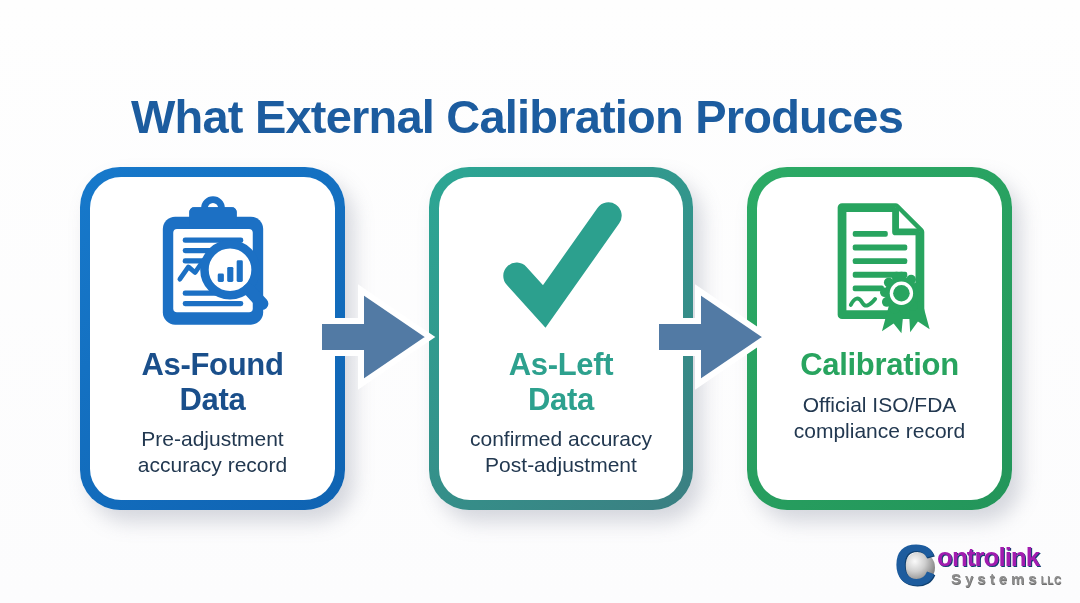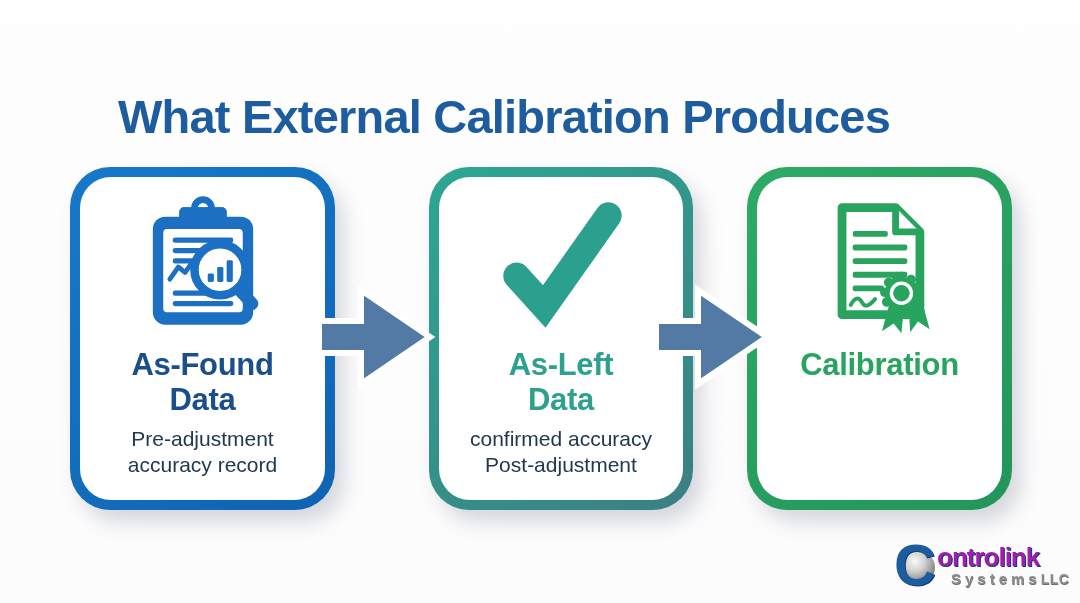--- a/index.html
+++ b/index.html
@@ -4,33 +4,33 @@
 <style>
   html, body { margin:0; padding:0; }
   body {
     width:1080px; height:603px;
     position:relative;
     background:linear-gradient(180deg,#fefefe 0%,#fcfcfd 100%);
     font-family:"Liberation Sans", sans-serif;
     overflow:hidden;
   }
   .main-title {
-    position:absolute; top:58px; left:4px; width:1000px;
+    position:absolute; top:58px; left:17px; width:1000px;
     text-align:center;
     font-size:47px; font-weight:bold; letter-spacing:-0.8px;
     color:#1c5c9f;
   }
   
   .card {
     position:absolute; top:167px; width:265px; height:343px;
     border-radius:40px; padding:10px; box-sizing:border-box;
     box-shadow:9px 12px 20px rgba(110,120,140,0.28);
     z-index:1;
   }
-  .card-1 { left:70px;  background:linear-gradient(140deg,#1779cb 0%,#0f63b2 100%); }
+  .card-1 { left:80px;  background:linear-gradient(140deg,#1779cb 0%,#0f63b2 100%); }
   .card-2 { left:429px; width:264px; background:linear-gradient(140deg,#2ca794 0%,#3b7f82 100%); }
   .card-3 { left:747px; background:linear-gradient(140deg,#2cab66 0%,#23955a 100%); }
   .card-inner {
     width:100%; height:100%;
     background:#ffffff; border-radius:31px;
     display:flex; flex-direction:column; align-items:center;
     overflow:visible;
   }
   .icon-area {
     height:155px; margin-top:10px;
@@ -69,21 +69,21 @@
   .logo-text { margin-left:-5px; padding-top:8px; }
   .logo-brand {
     font-size:26px; font-weight:bold; color:#a21caf;
     letter-spacing:-1px; line-height:26px; text-shadow:1px 1px 0 #10406f;
   }
   .logo-systems {
     font-size:15px; font-weight:bold; color:#8d8d8d;
     letter-spacing:4px; line-height:17px; padding-left:14px; margin-top:0;
     text-shadow:0.5px 0.5px 0 #6f6f6f;
   }
-  .logo-llc { font-size:14px; letter-spacing:0.5px; }
+  .logo-llc { font-size:10px; letter-spacing:0.5px; }
 </style>
 </head>
 <body>
 
 <h1 class="main-title">What External Calibration Produces</h1>
 
 <div class="card card-1">
   <div class="card-inner">
     <div class="icon-area">
       <svg width="142" height="142" viewBox="0 0 150 150" aria-hidden="true">
@@ -162,20 +162,24 @@
             <circle cx="92" cy="87" r="5"></circle>
           <circle cx="97" cy="104" r="17"></circle>
         </g>
         <circle cx="97" cy="104" r="12" fill="#ffffff"></circle>
         <circle cx="97" cy="104" r="8.5" fill="#28a45f"></circle>
       </svg>
     </div>
     <div class="card-title">
       <div>Calibration</div>
     </div>
+    <div class="card-sub">
+      <div>Official ISO/FDA</div>
+      <div>compliance record</div>
+    </div>
   </div>
 </div>
 
 <div class="arrow arrow-1">
   <svg width="120" height="112" viewBox="0 0 120 112" aria-hidden="true">
     <polygon points="3,40 45,40 45,9 114,56 45,103 45,72 3,72" fill="#527aa4" stroke="#ffffff" stroke-width="6" stroke-linejoin="miter"></polygon>
   </svg>
 </div>
 <div class="arrow arrow-2">
   <svg width="120" height="112" viewBox="0 0 120 112" aria-hidden="true">

